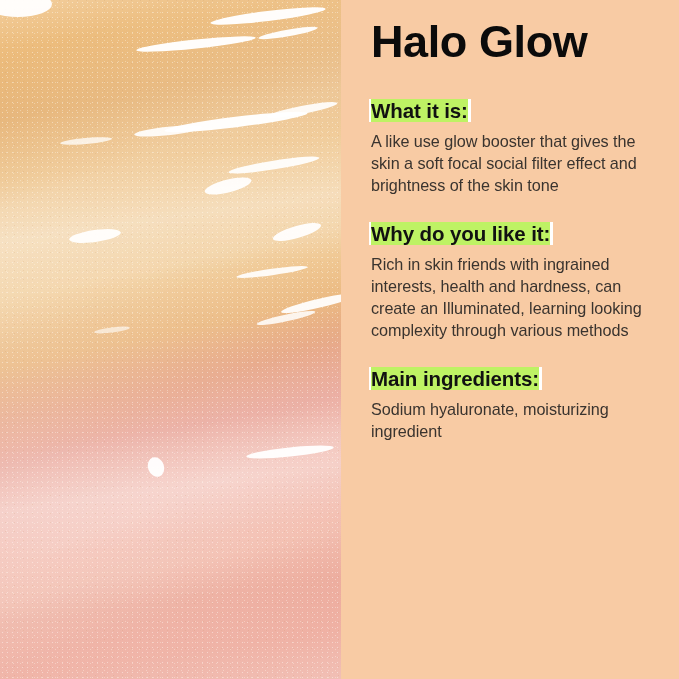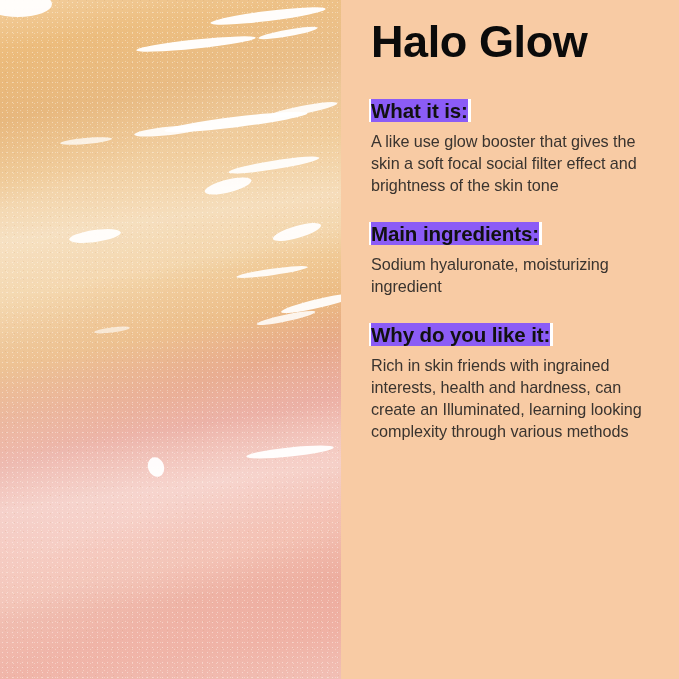--- a/index.html
+++ b/index.html
@@ -126,21 +126,21 @@
   .section { margin-top: 22px; }
   .section.first { margin-top: 30px; }
 
   .section-heading {
     display: inline;
     margin: 0;
     font-size: 20.5px;
     line-height: 1.42;
     font-weight: bold;
     color: #111111;
-    background: #8b5cf6;
+    background: #bef264;
     box-shadow: 3px 0 0 #FFFFFF, -2px 0 0 #FFFFFF;
     letter-spacing: -0.1px;
   }
 
   .section-body {
     margin: 6px 0 0 0;
     font-size: 16.2px;
     line-height: 1.355;
     color: #3A342F;
     letter-spacing: -0.05px;
@@ -188,24 +188,24 @@
     <h1 class="product-title">
       <span class="t-line">Halo Glow</span>
     </h1>
 
     <div class="section first">
       <h2 class="section-heading">What it is:</h2>
       <p class="section-body">A like use glow booster that gives the skin a soft focal social filter effect and brightness of the skin tone</p>
     </div>
 
     <div class="section">
+      <h2 class="section-heading">Why do you like it:</h2>
+      <p class="section-body">Rich in skin friends with ingrained interests, health and hardness, can create an Illuminated, learning looking complexity through various methods</p>
+    </div>
+
+    <div class="section">
       <h2 class="section-heading">Main ingredients:</h2>
       <p class="section-body">Sodium hyaluronate, moisturizing ingredient</p>
     </div>
 
-    <div class="section">
-      <h2 class="section-heading">Why do you like it:</h2>
-      <p class="section-body">Rich in skin friends with ingrained interests, health and hardness, can create an Illuminated, learning looking complexity through various methods</p>
-    </div>
-
 
   </div>
 </div>
 
 </body></html>

